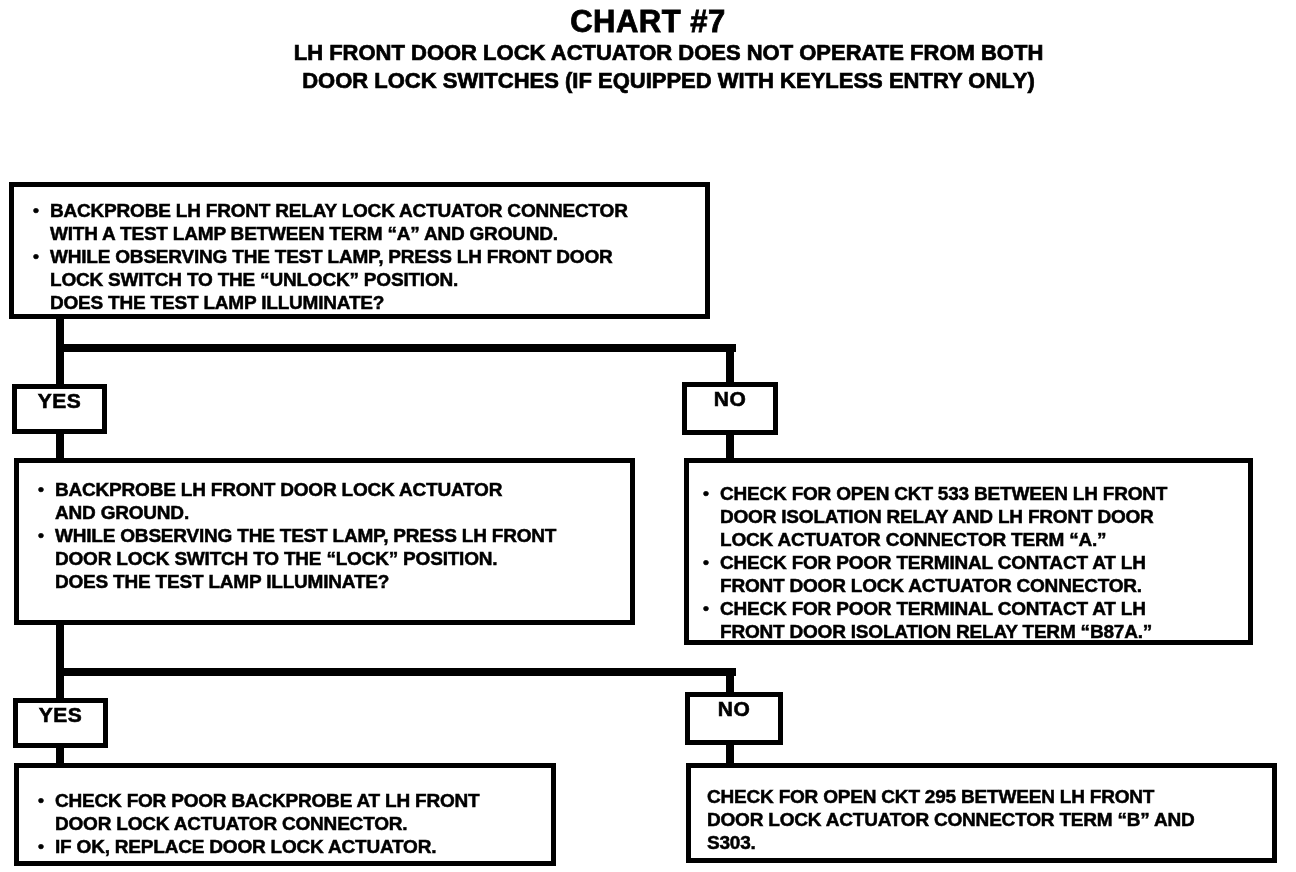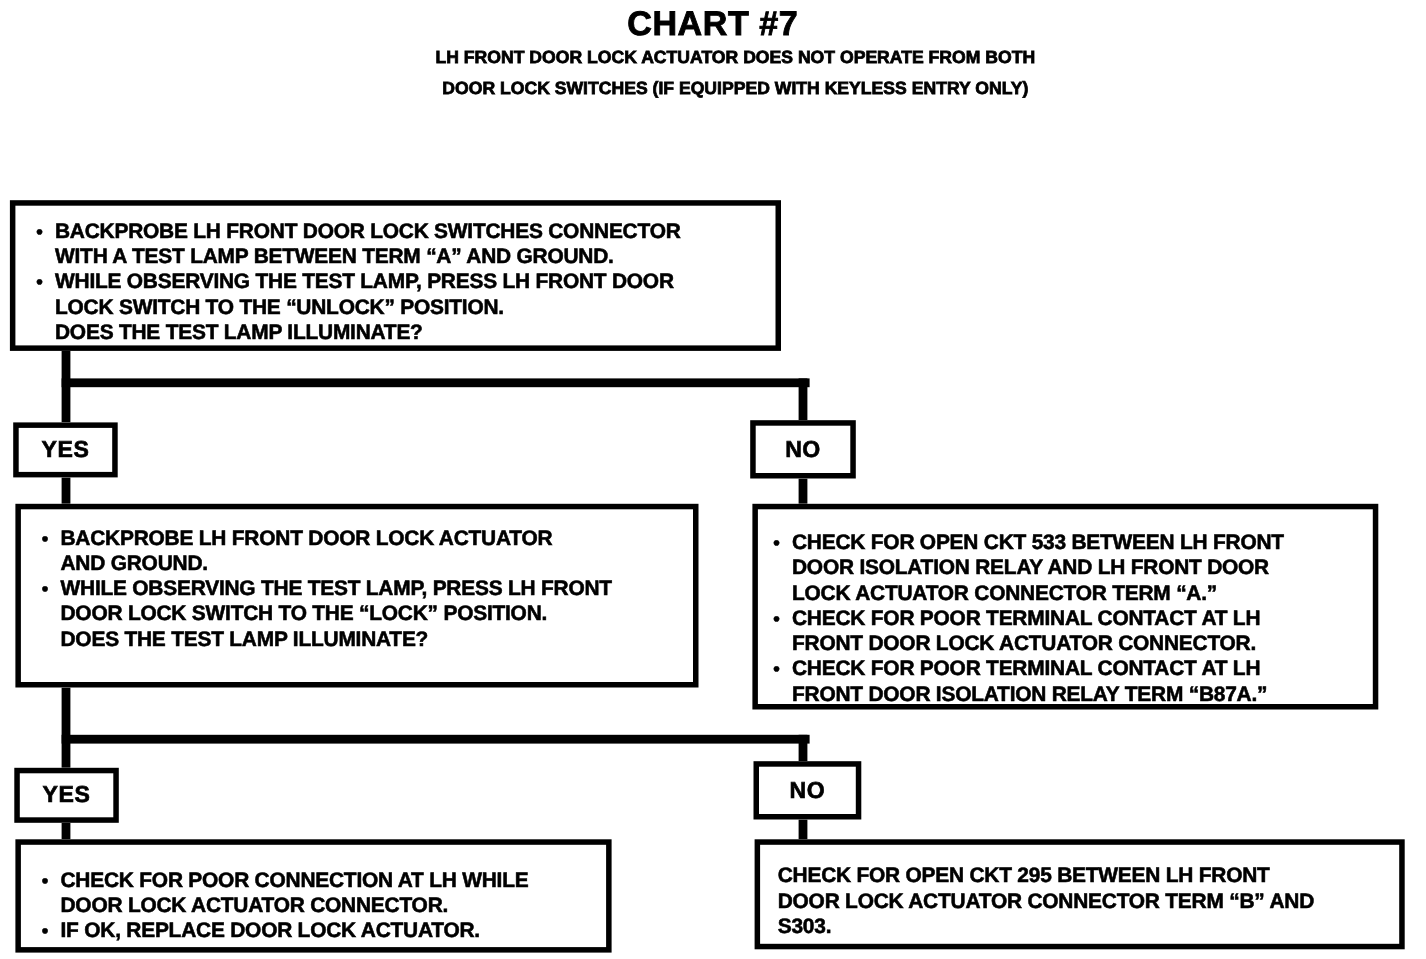--- a/index.html
+++ b/index.html
@@ -21,21 +21,21 @@
   .title-block {
     position: absolute; left: 0; top: 5px; width: 1296px;
     text-align: center;
   }
   .chart-number {
     font-size: 31px; font-weight: bold; letter-spacing: 0.5px;
     -webkit-text-stroke: 0.8px #000;
     line-height: 34px;
   }
   .subtitle-line {
-    font-size: 16px; font-weight: bold; letter-spacing: 0px;
+    font-size: 22px; font-weight: bold; letter-spacing: 0px;
     -webkit-text-stroke: 0.7px #000;
     line-height: 28px;
     padding-left: 41px;
   }
 
   
   .fbox {
     position: absolute;
     border: 5px solid #000;
     background: #fff;
@@ -46,21 +46,21 @@
   }
   .line { display: flex; white-space: nowrap; line-height: 23px; }
   .bullet-col {
     display: inline-block; width: 17px; flex: 0 0 17px;
     text-align: left; font-size: 17px;
   }
   .decision {
     position: absolute;
     border: 5px solid #000;
     background: #fff;
-    display: flex; align-items: center; justify-content: center;
+    display: flex; align-items: flex-start; justify-content: center;
     font-weight: bold; font-size: 21px; letter-spacing: 0.5px;
     -webkit-text-stroke: 0.6px #000;
   }
 
   
   .conn { position: absolute; background: #000; }
 
   
   #box-step1   { left: 9px;   top: 182px; width: 701px; height: 137px; padding: 12px 10px 0 19px; }
   #yes-1       { left: 12px;  top: 384px; width: 95px;  height: 50px; }
@@ -102,21 +102,21 @@
   <div class="conn" id="conn-no1-stub"></div>
   <div class="conn" id="conn-v2-left"></div>
   <div class="conn" id="conn-h2"></div>
   <div class="conn" id="conn-v2-right"></div>
   <div class="conn" id="conn-yes2-stub"></div>
   <div class="conn" id="conn-no2-stub"></div>
 
   <div class="fbox" id="box-step1">
     <div class="line">
         <span class="bullet-col">•</span>
-        <span>BACKPROBE LH FRONT DOOR LOCK SWITCHES CONNECTOR</span>
+        <span>BACKPROBE LH FRONT RELAY LOCK ACTUATOR CONNECTOR</span>
       </div>
     <div class="line">
         <span class="bullet-col"></span>
         <span>WITH A TEST LAMP BETWEEN TERM “A” AND GROUND.</span>
       </div>
     <div class="line">
         <span class="bullet-col">•</span>
         <span>WHILE OBSERVING THE TEST LAMP, PRESS LH FRONT DOOR</span>
       </div>
     <div class="line">
@@ -193,21 +193,21 @@
   <div class="decision" id="yes-2">
       <span>YES</span>
     </div>
   <div class="decision" id="no-2">
       <span>NO</span>
     </div>
 
   <div class="fbox" id="box-repair">
     <div class="line">
         <span class="bullet-col">•</span>
-        <span>CHECK FOR POOR CONNECTION AT LH WHILE</span>
+        <span>CHECK FOR POOR BACKPROBE AT LH FRONT</span>
       </div>
     <div class="line">
         <span class="bullet-col"></span>
         <span>DOOR LOCK ACTUATOR CONNECTOR.</span>
       </div>
     <div class="line">
         <span class="bullet-col">•</span>
         <span>IF OK, REPLACE DOOR LOCK ACTUATOR.</span>
       </div>
   </div>

